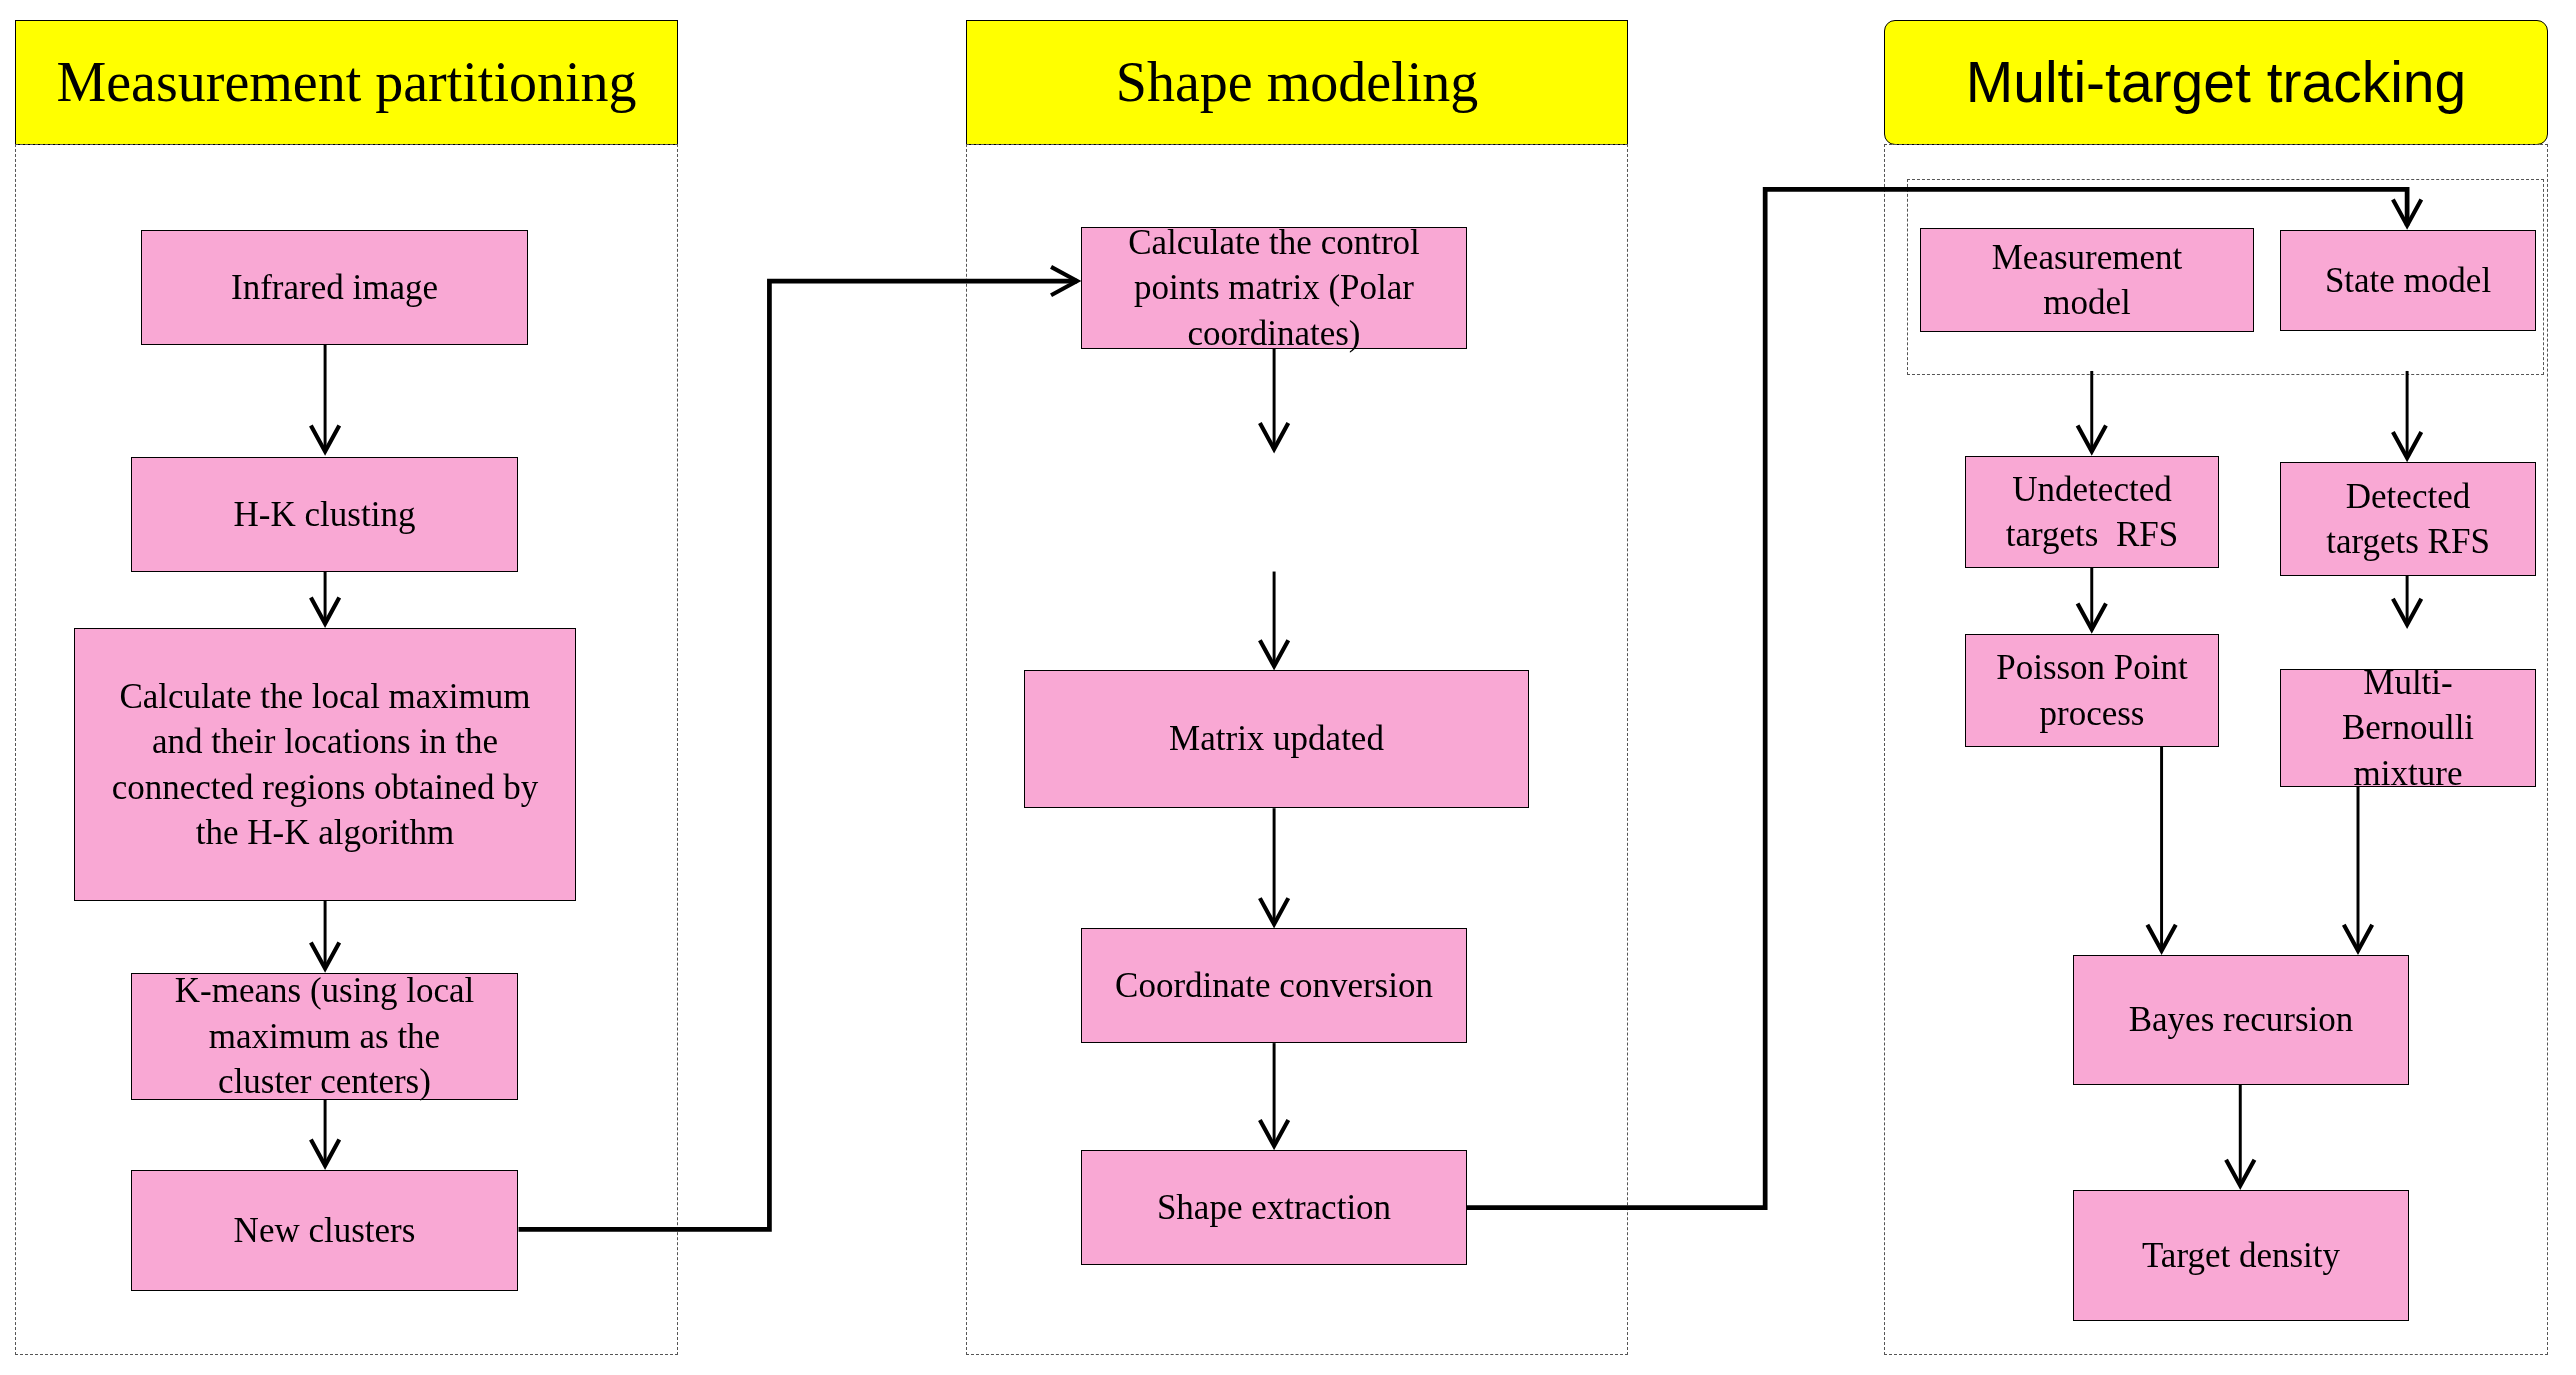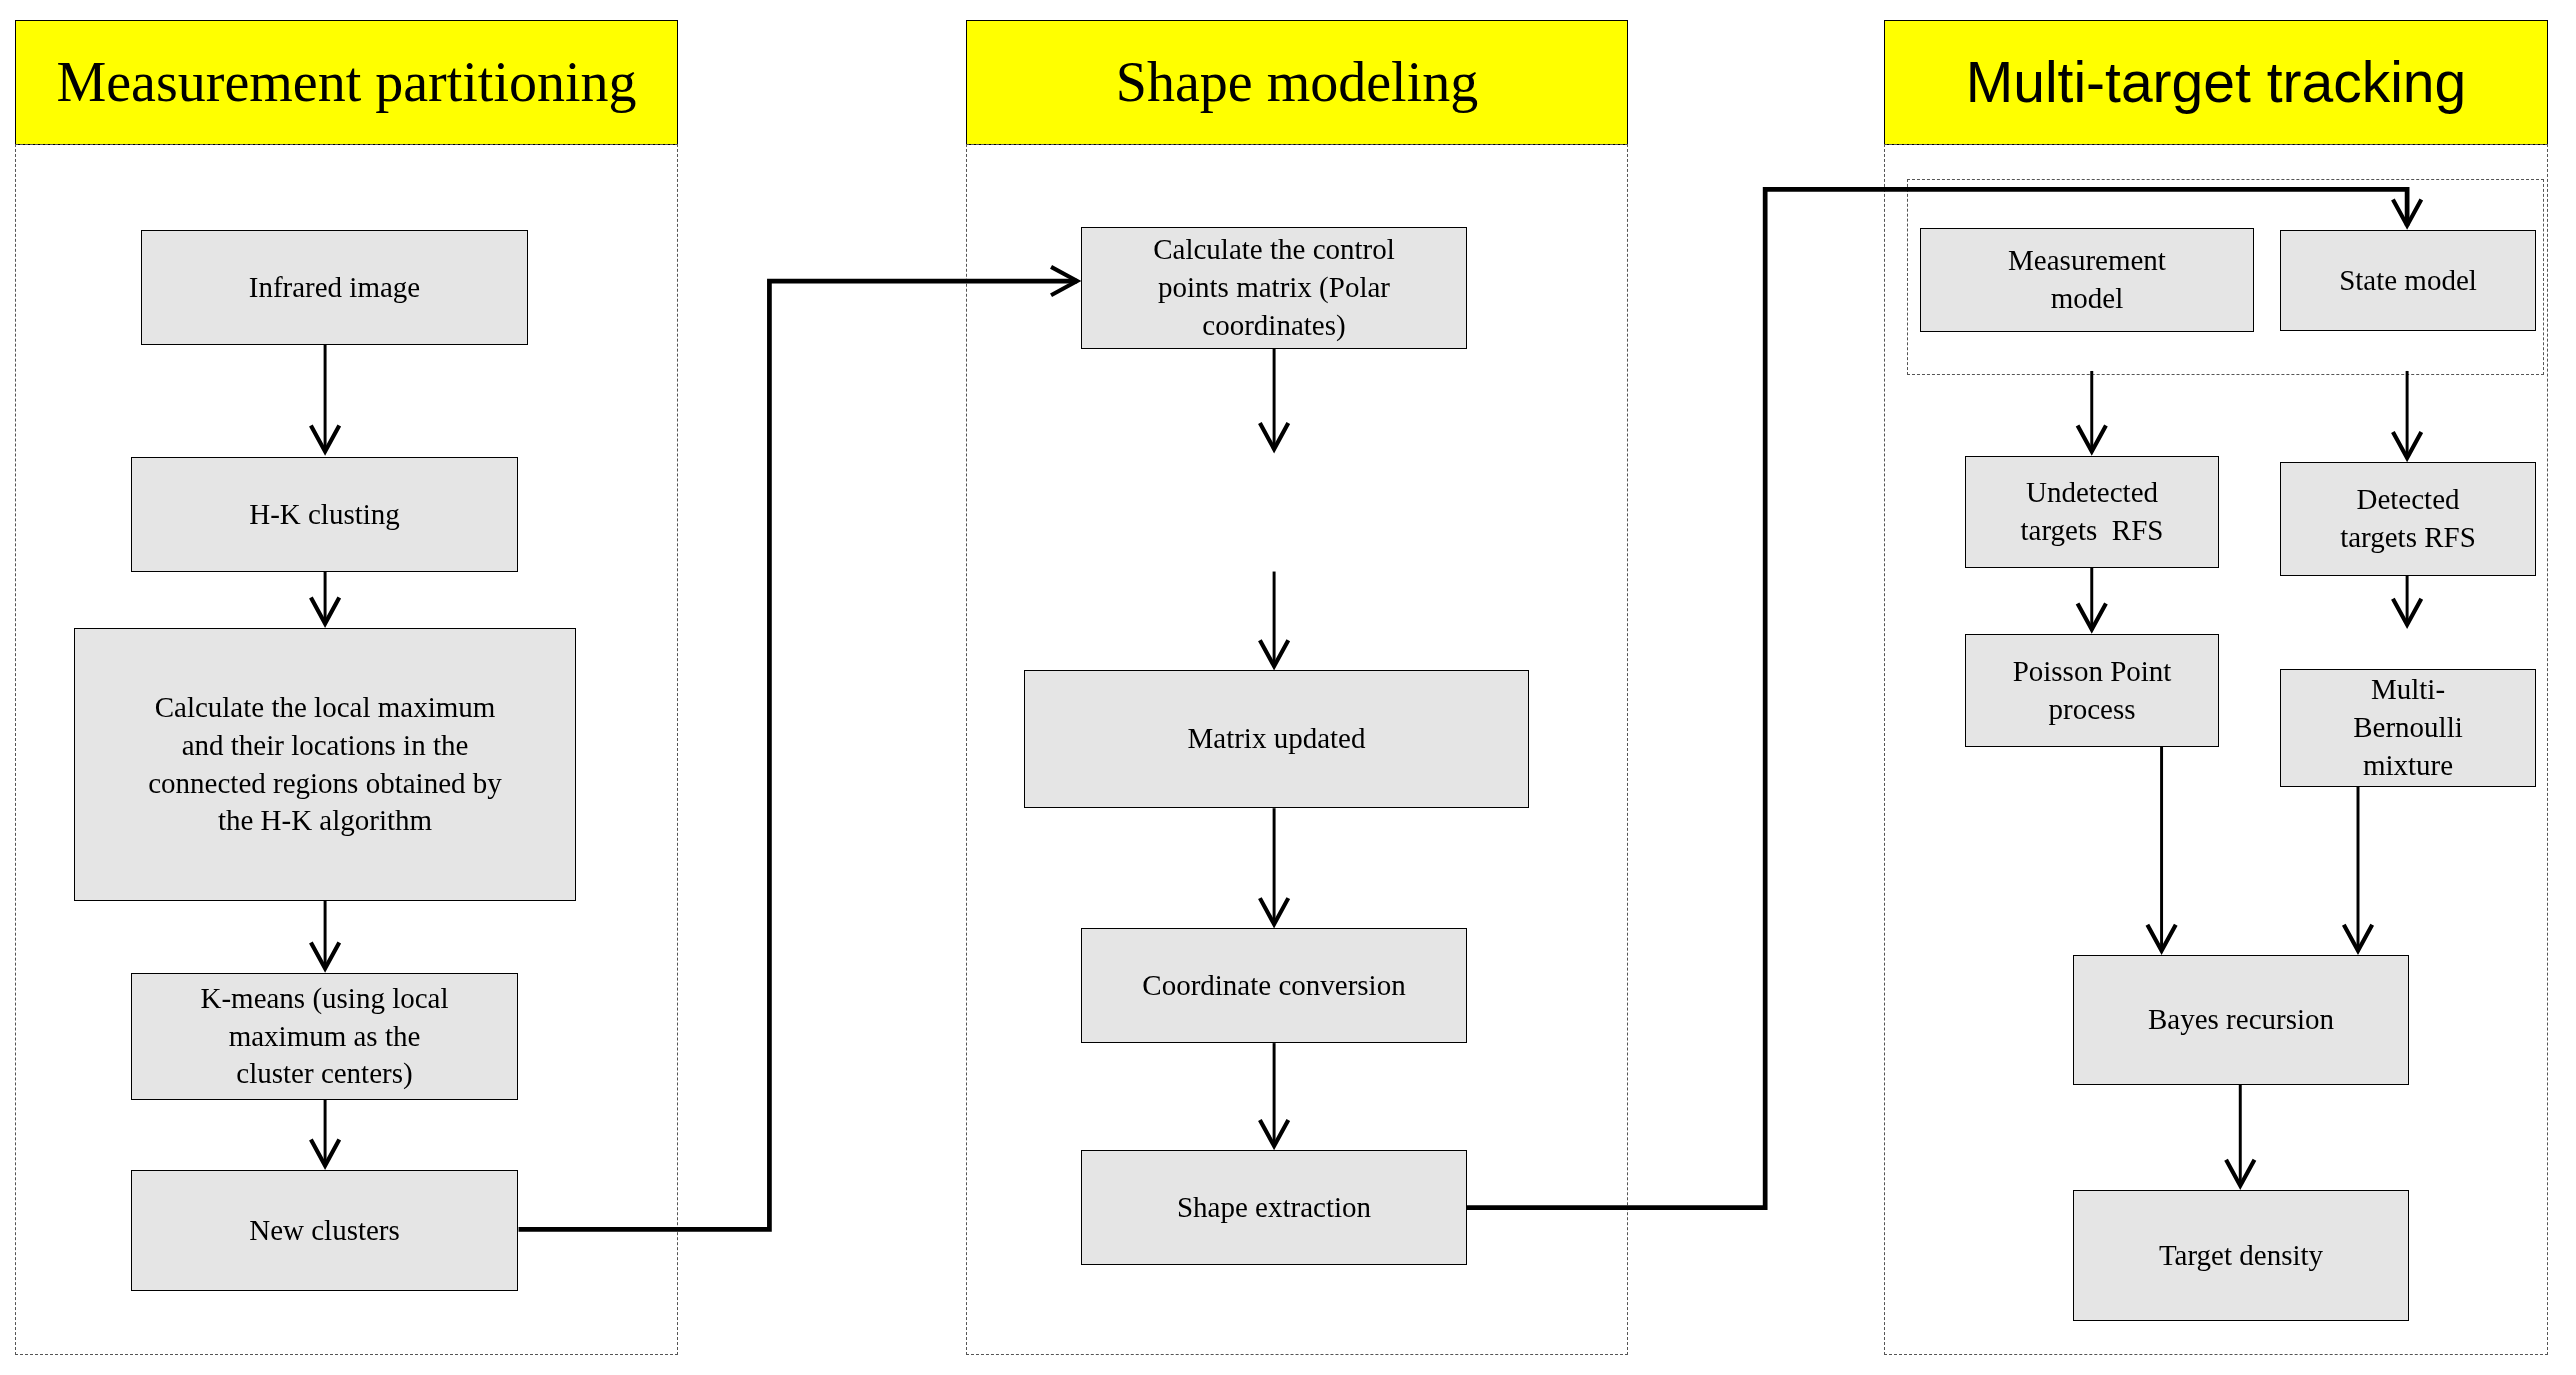--- a/index.html
+++ b/index.html
@@ -4,30 +4,30 @@
 <style>
   html,body{margin:0;padding:0;background:#ffffff;}
   #canvas{position:relative;width:2576px;height:1375px;background:#ffffff;
           font-family:"Liberation Serif","DejaVu Serif",serif;}
   .hdr{position:absolute;box-sizing:border-box;border:1.8px solid #000;
        display:flex;align-items:center;justify-content:center;
        font-size:56px;color:#000;}
   .hdr.sans{font-family:"Liberation Sans","DejaVu Sans",sans-serif;font-size:57px;}
   .dashcol{position:absolute;box-sizing:border-box;border:1.5px dashed #555;}
   .innerdash{position:absolute;box-sizing:border-box;border:1.5px dashed #555;}
-  .node{position:absolute;box-sizing:border-box;border:1.8px solid #000;background:#e5e5e5;
+  .node{position:absolute;box-sizing:border-box;border:1.8px solid #000;background:#f9a8d4;
         display:flex;align-items:center;justify-content:center;text-align:center;
-        font-size:29px;line-height:1.3;color:#000;}
+        font-size:35px;line-height:1.3;color:#000;}
   .node span{white-space:pre-wrap;}
   #arrows{position:absolute;left:0;top:0;width:2576px;height:1375px;pointer-events:none;}
 
   
   #h1{left:15px;top:19.5px;width:663px;height:125px;}
   #h2{left:966px;top:19.5px;width:662px;height:125px;}
-  #h3{left:1884px;top:19.5px;width:664px;height:125px;}
+  #h3{left:1884px;top:19.5px;width:664px;height:125px;border-radius:11px;}
   
   #d1{left:15px;top:144px;width:663px;height:1211px;}
   #d2{left:966px;top:144px;width:662px;height:1211px;}
   #d3{left:1884px;top:144px;width:664px;height:1211px;}
   #dinner{left:1907px;top:179px;width:637px;height:196px;}
   
   #b-infrared{left:141px;top:230px;width:387px;height:115px;}
   #b-hk{left:131px;top:457px;width:387px;height:115px;}
   #b-calc-local{left:74px;top:628px;width:502px;height:273px;}
   #b-kmeans{left:131px;top:973px;width:387px;height:127px;}

